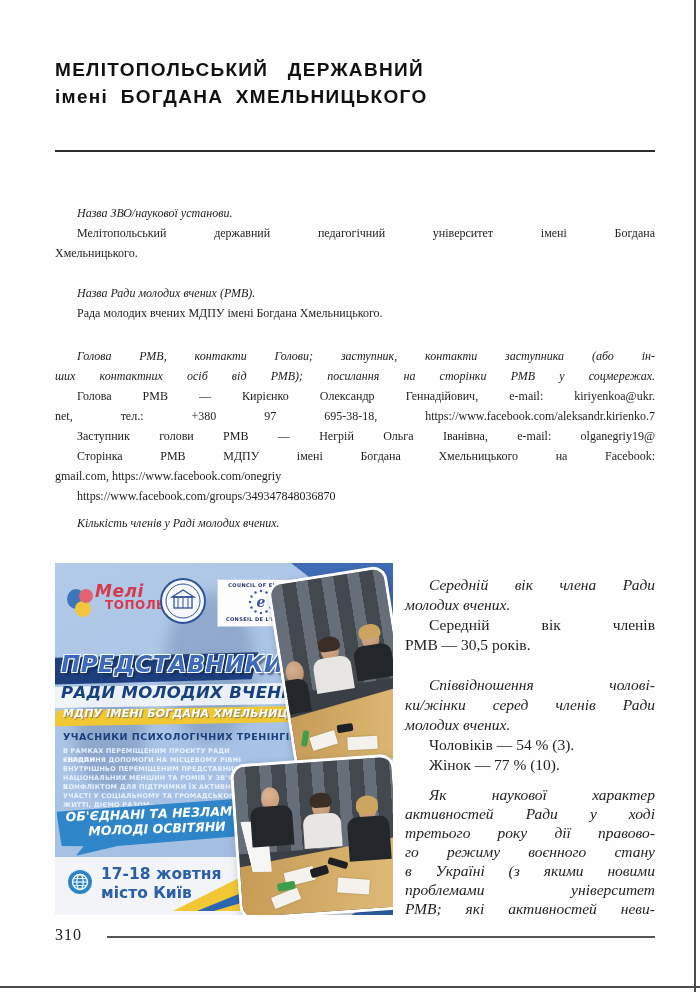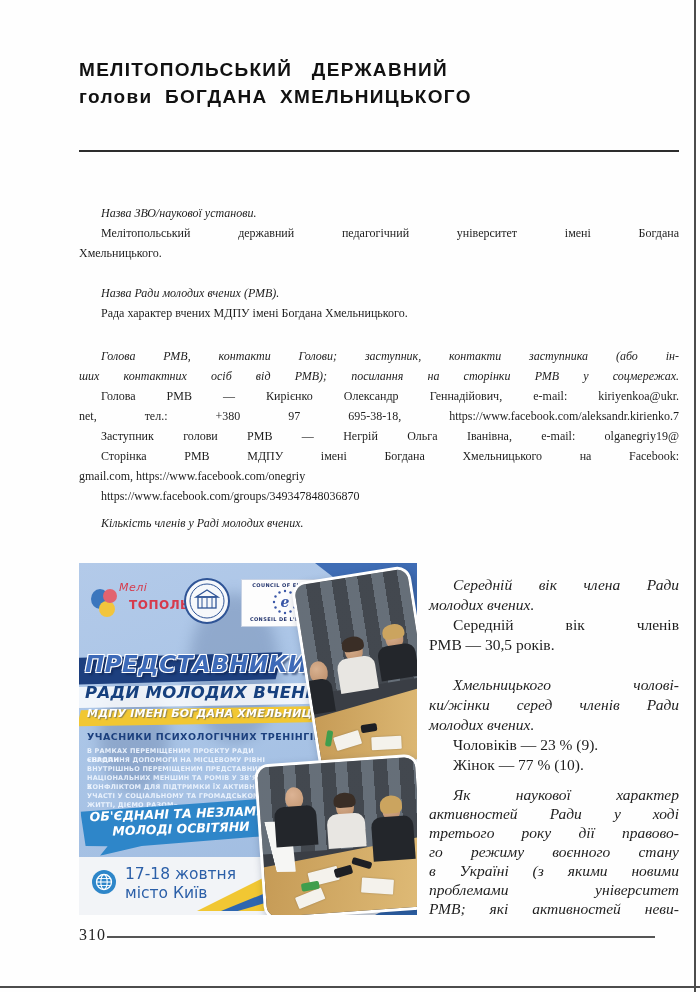--- a/index.html
+++ b/index.html
@@ -1,20 +1,20 @@
 <!DOCTYPE html>
 <html><head>
 <meta charset="utf-8">
 <style>
   html,body{margin:0;padding:0;background:#ffffff;}
   .page{position:relative;width:700px;height:992px;background:#fefefe;overflow:hidden;
         font-family:"Liberation Serif",serif;color:#1d1d1d;}
   .edge-right{position:absolute;left:694px;top:0;width:2px;height:992px;background:#4c4c4c;}
   .edge-bottom{position:absolute;left:0;top:986px;width:700px;height:2px;background:#4c4c4c;}
-  .content{position:absolute;left:55px;top:0;width:600px;height:879px;margin-left:24px;}
+  .content{position:absolute;left:55px;top:0;width:600px;height:879px;}
 
   
   .doc-title{position:absolute;left:0;top:56px;width:600px;
              font-family:"Liberation Sans",sans-serif;font-weight:700;
              font-size:19px;line-height:27px;color:#111;
              letter-spacing:1.3px;word-spacing:13px;}
   .doc-title .t3{word-spacing:6px;}
   .title-rule{position:absolute;left:0;top:150px;width:600px;height:2px;background:#2d2d2d;}
 
   
@@ -46,21 +46,21 @@
   .tri-tr{position:absolute;right:0;top:0;width:150px;height:110px;background:#3f6db5;
           clip-path:polygon(32% 0,100% 0,100% 72%);}
 
   
   .mlogo{position:absolute;left:12px;top:18px;width:88px;height:48px;}
   .mblob{position:absolute;left:0;top:6px;width:30px;height:34px;}
   .mdot{position:absolute;border-radius:50%;}
   .mdot.b{left:0;top:2px;width:18px;height:20px;background:#3b76bd;}
   .mdot.y{left:8px;top:14px;width:16px;height:16px;background:#f2c53d;}
   .mdot.p{left:12px;top:2px;width:14px;height:14px;background:#e2636f;}
-  .mtext1{position:absolute;left:28px;top:0;font-size:11px;font-weight:400;font-style:italic;
+  .mtext1{position:absolute;left:28px;top:0;font-size:17px;font-weight:700;font-style:italic;
           color:#d63a4c;letter-spacing:.5px;}
   .mtext2{position:absolute;left:38px;top:17px;font-size:12px;font-weight:800;
           color:#d63a4c;letter-spacing:.5px;}
   .emblem{position:absolute;left:104px;top:14px;width:48px;height:48px;}
   .coe{position:absolute;left:162px;top:16px;width:88px;height:48px;background:#fdfdfd;
        border:1px solid #c7d2e4;box-sizing:border-box;text-align:center;padding-top:2px;}
   .coe-t{font-size:5px;letter-spacing:.4px;color:#24356e;font-weight:700;line-height:6px;}
   .coe-stars{height:28px;}
 
   
@@ -96,21 +96,21 @@
   .band2{position:absolute;left:150px;top:225px;width:188px;height:127px;background:#4f80c4;
          clip-path:polygon(30% 100%,100% 30%,100% 58%,46% 100%);}
   .strip{position:absolute;left:0;top:294px;width:338px;height:58px;background:#f2f4f7;}
   .wedge-y{position:absolute;left:118px;top:300px;width:96px;height:48px;background:#f1c733;
            clip-path:polygon(0 100%,100% 0,70% 100%);}
   .wedge-b{position:absolute;left:142px;top:314px;width:84px;height:34px;background:#2d66b0;
            clip-path:polygon(0 100%,100% 0,100% 42%,20% 100%);}
   .corner-b{position:absolute;right:0;top:330px;width:60px;height:22px;background:#2d66b0;
             clip-path:polygon(100% 0,100% 100%,30% 100%);}
   .globe{position:absolute;left:12px;top:306px;width:26px;height:26px;}
-  .evt{position:absolute;left:46px;top:302px;font-weight:400;color:#2b5fa8;font-size:15.5px;line-height:19px;}
+  .evt{position:absolute;left:46px;top:302px;font-weight:700;color:#2b5fa8;font-size:15.5px;line-height:19px;}
 
   
   .photo{position:absolute;border:3px solid #ffffff;border-radius:14px;overflow:hidden;
          box-shadow:2px 4px 8px rgba(30,45,80,.35);background:#3a3e45;}
   .photo1{left:226px;top:10px;width:114px;height:190px;transform:rotate(-9deg);}
   .photo2{left:180px;top:196px;width:158px;height:150px;transform:rotate(-4deg);}
   .ph-win{position:absolute;left:0;top:0;width:100%;height:58%;
           background:repeating-linear-gradient(90deg,#8a97a3 0 12px,#4a5057 12px 26px);opacity:.55;}
   .ph-tbl{position:absolute;left:-6px;bottom:-8px;width:120%;height:38%;
           background:linear-gradient(100deg,#c59a55,#e3c07c);transform:skewY(-7deg);}
@@ -129,33 +129,33 @@
 <body>
 
 <div class="page">
   <div class="edge-right"></div>
   <div class="edge-bottom"></div>
 
   <div class="content">
 
     <div class="doc-title">
       <div class="t1">МЕЛІТОПОЛЬСЬКИЙ ДЕРЖАВНИЙ</div>
-      <div class="t3">голови БОГДАНА ХМЕЛЬНИЦЬКОГО</div>
+      <div class="t3">імені БОГДАНА ХМЕЛЬНИЦЬКОГО</div>
     </div>
     <div class="title-rule"></div>
 
     <div class="blk" style="top:203px">
       <span class="ln it ind">Назва ЗВО/наукової установи.</span>
       <span class="ln ind j">Мелітопольський державний педагогічний університет імені Богдана</span>
       <span class="ln">Хмельницького.</span>
     </div>
 
     <div class="blk" style="top:283px">
       <span class="ln it ind">Назва Ради молодих вчених (РМВ).</span>
-      <span class="ln ind">Рада характер вчених МДПУ імені Богдана Хмельницького.</span>
+      <span class="ln ind">Рада молодих вчених МДПУ імені Богдана Хмельницького.</span>
     </div>
 
     <div class="blk" style="top:346px">
       <span class="ln it ind j">Голова РМВ, контакти Голови; заступник, контакти заступника (або ін-</span>
       <span class="ln it j">ших контактних осіб від РМВ); посилання на сторінки РМВ у соцмережах.</span>
       <span class="ln ind j">Голова РМВ — Кирієнко Олександр Геннадійович, e-mail: kiriyenkoa@ukr.</span>
       <span class="ln j">net, тел.: +380 97 695-38-18, https://www.facebook.com/aleksandr.kirienko.7</span>
       <span class="ln ind j">Заступник голови РМВ — Негрій Ольга Іванівна, e-mail: olganegriy19@</span>
       <span class="ln ind j">Сторінка РМВ МДПУ імені Богдана Хмельницького на Facebook:</span>
       <span class="ln">gmail.com, https://www.facebook.com/onegriy</span>
@@ -169,26 +169,26 @@
     <div class="rightcol">
       <div class="rp rp1">
         <span class="ln it ind j">Середній вік члена Ради</span>
         <span class="ln it">молодих вчених.</span>
       </div>
       <div class="rp rp2">
         <span class="ln ind j">Середній вік членів</span>
         <span class="ln">РМВ — 30,5 років.</span>
       </div>
       <div class="rp rp3">
-        <span class="ln it ind j">Хмельницького чолові-</span>
+        <span class="ln it ind j">Співвідношення чолові-</span>
         <span class="ln it j">ки/жінки серед членів Ради</span>
         <span class="ln it">молодих вчених.</span>
       </div>
       <div class="rp rp4">
-        <span class="ln ind">Чоловіків — 23 % (9).</span>
+        <span class="ln ind">Чоловіків — 54 % (3).</span>
         <span class="ln ind">Жінок — 77 % (10).</span>
       </div>
       <div class="rp rp5">
         <span class="ln it ind j">Як наукової характер</span>
         <span class="ln it j">активностей Ради у ході</span>
         <span class="ln it j">третього року дії правово-</span>
         <span class="ln it j">го режиму воєнного стану</span>
         <span class="ln it j">в Україні (з якими новими</span>
         <span class="ln it j">проблемами університет</span>
         <span class="ln it j">РМВ; які активностей неви-</span>

